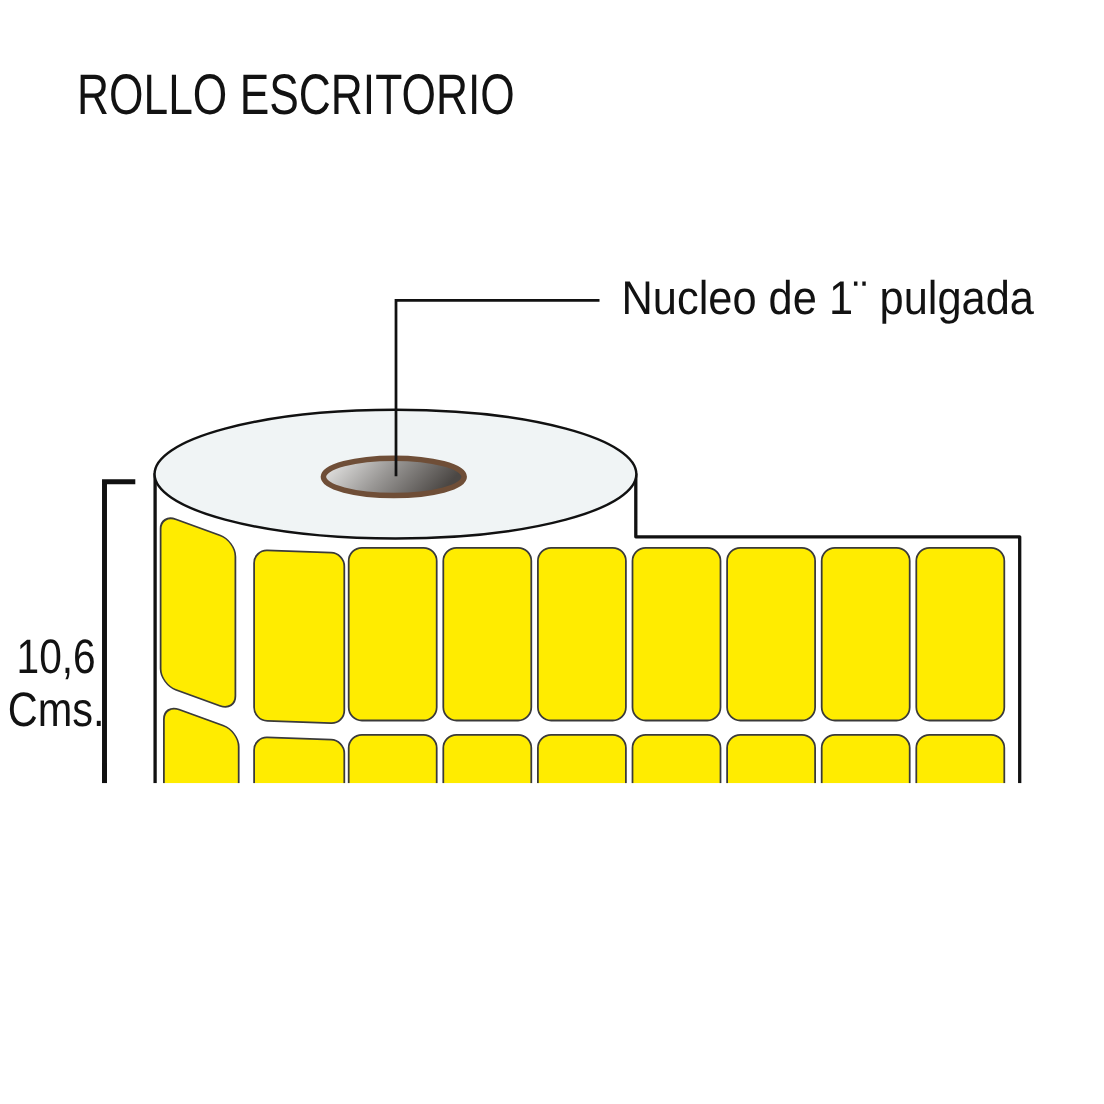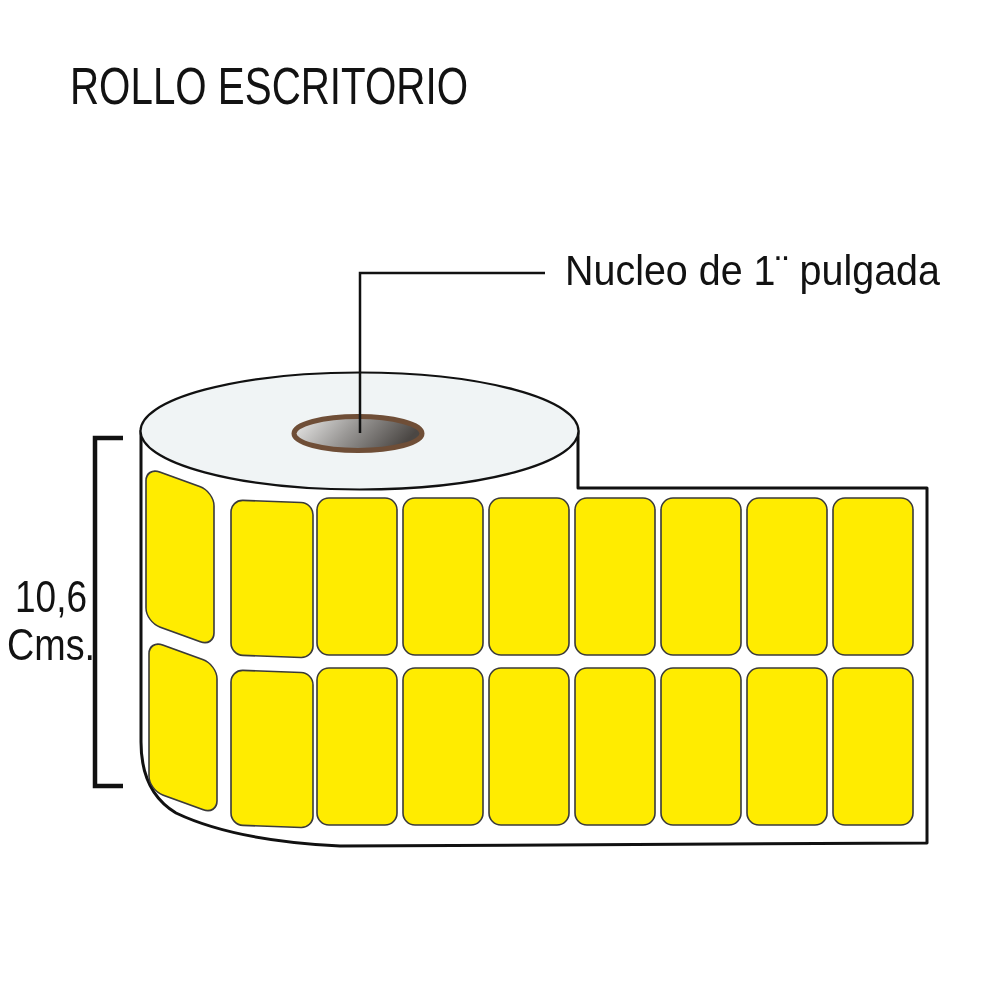--- a/index.html
+++ b/index.html
@@ -4,21 +4,21 @@
 <style>
   html, body {
     margin: 0;
     padding: 0;
     background: #ffffff;
     font-family: "Liberation Sans", sans-serif;
   }
   .stage {
     position: relative;
     width: 1004px;
-    height: 1004px;
+    height: 712px;
     background: var(--paper, #fff);
     overflow: hidden;
   }
   svg { display: block; }
   .outline-stroke { stroke: var(--outline, #111); }
   .paper-fill     { fill: var(--paper, #fff); }
   .top-face-fill  { fill: var(--top-face, #f0f4f5); }
   .label {
     fill: var(--label-fill, #ffec00);
     stroke: var(--label-outline, #3a3a3a);

